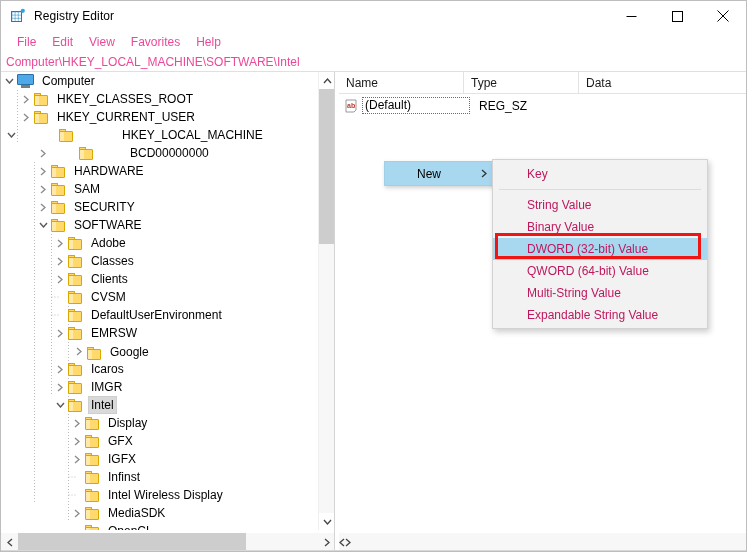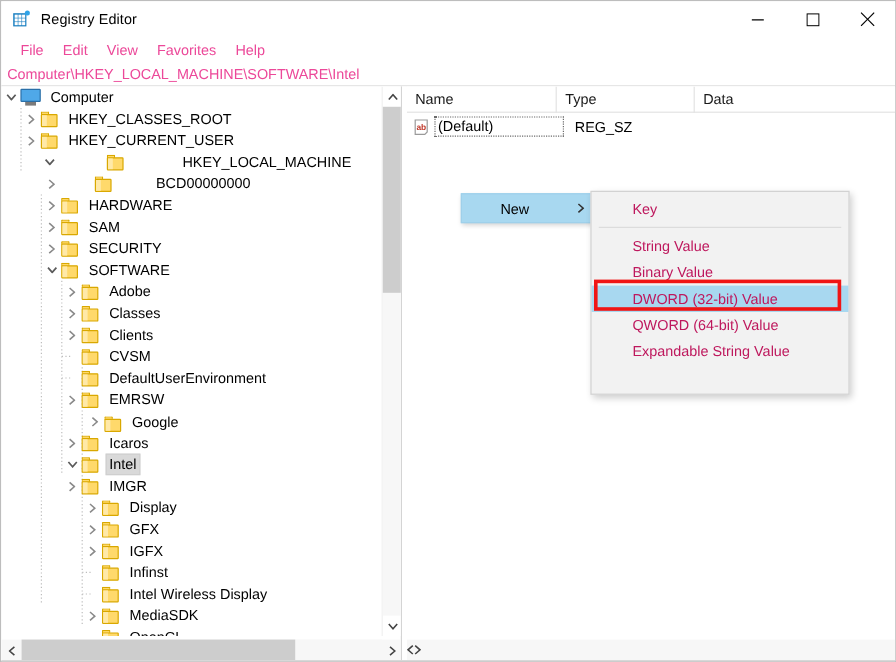--- a/index.html
+++ b/index.html
@@ -426,21 +426,21 @@
                   <polyline points="1,1 5,4.5 1,8" fill="none" stroke="#8a8a8a" stroke-width="1.3"></polyline>
                 </svg>
               </span>
               <span class="tfolder">
                 <span class="ftab"></span>
                 <span class="fbody"></span>
                 <span class="fhi"></span>
               </span>
               <span class="tlabel">HKEY_CURRENT_USER</span>
             </div>
-            <div class="trow" style="padding-left: 32px; gap: 40px;">
+            <div class="trow" style="padding-left: 2px; gap: 40px;">
               <span class="twist">
                 <svg width="9" height="6" viewBox="0 0 9 6">
                   <polyline points="1,1 4.5,5 8,1" fill="none" stroke="#5a5a5a" stroke-width="1.4"></polyline>
                 </svg>
               </span>
               <span class="tfolder">
                 <span class="ftab"></span>
                 <span class="fbody"></span>
                 <span class="fhi"></span>
               </span>
@@ -600,45 +600,45 @@
                   <polyline points="1,1 5,4.5 1,8" fill="none" stroke="#8a8a8a" stroke-width="1.3"></polyline>
                 </svg>
               </span>
               <span class="tfolder">
                 <span class="ftab"></span>
                 <span class="fbody"></span>
                 <span class="fhi"></span>
               </span>
               <span class="tlabel">Icaros</span>
             </div>
+            <div class="trow" style="padding-left: 51px;">
+              <span class="twist">
+                <svg width="6" height="9" viewBox="0 0 6 9">
+                  <polyline points="1,1 5,4.5 1,8" fill="none" stroke="#8a8a8a" stroke-width="1.3"></polyline>
+                </svg>
+              </span>
+              <span class="tfolder">
+                <span class="ftab"></span>
+                <span class="fbody"></span>
+                <span class="fhi"></span>
+              </span>
+              <span class="tlabel">IMGR</span>
+            </div>
             <div class="trow selected" style="padding-left: 51px;">
               <span class="twist">
                 <svg width="9" height="6" viewBox="0 0 9 6">
                   <polyline points="1,1 4.5,5 8,1" fill="none" stroke="#5a5a5a" stroke-width="1.4"></polyline>
                 </svg>
               </span>
               <span class="tfolder">
                 <span class="ftab"></span>
                 <span class="fbody"></span>
                 <span class="fhi"></span>
               </span>
               <span class="tlabel">Intel</span>
-            </div>
-            <div class="trow" style="padding-left: 51px;">
-              <span class="twist">
-                <svg width="6" height="9" viewBox="0 0 6 9">
-                  <polyline points="1,1 5,4.5 1,8" fill="none" stroke="#8a8a8a" stroke-width="1.3"></polyline>
-                </svg>
-              </span>
-              <span class="tfolder">
-                <span class="ftab"></span>
-                <span class="fbody"></span>
-                <span class="fhi"></span>
-              </span>
-              <span class="tlabel">IMGR</span>
             </div>
             <div class="trow" style="padding-left: 68px;">
               <span class="twist">
                 <svg width="6" height="9" viewBox="0 0 6 9">
                   <polyline points="1,1 5,4.5 1,8" fill="none" stroke="#8a8a8a" stroke-width="1.3"></polyline>
                 </svg>
               </span>
               <span class="tfolder">
                 <span class="ftab"></span>
                 <span class="fbody"></span>
@@ -809,20 +809,23 @@
         <div class="ctx-item">
           <span>Binary Value</span>
         </div>
         <div class="ctx-item highlight">
           <span>DWORD (32-bit) Value</span>
         </div>
         <div class="ctx-item">
           <span>QWORD (64-bit) Value</span>
         </div>
         <div class="ctx-item">
+          <span>Multi-String Value</span>
+        </div>
+        <div class="ctx-item">
           <span>Expandable String Value</span>
         </div>
       </div>
   </div>
 
   <div class="redbox"></div>
 
   <div class="statusbar"></div>
 </div>
 

